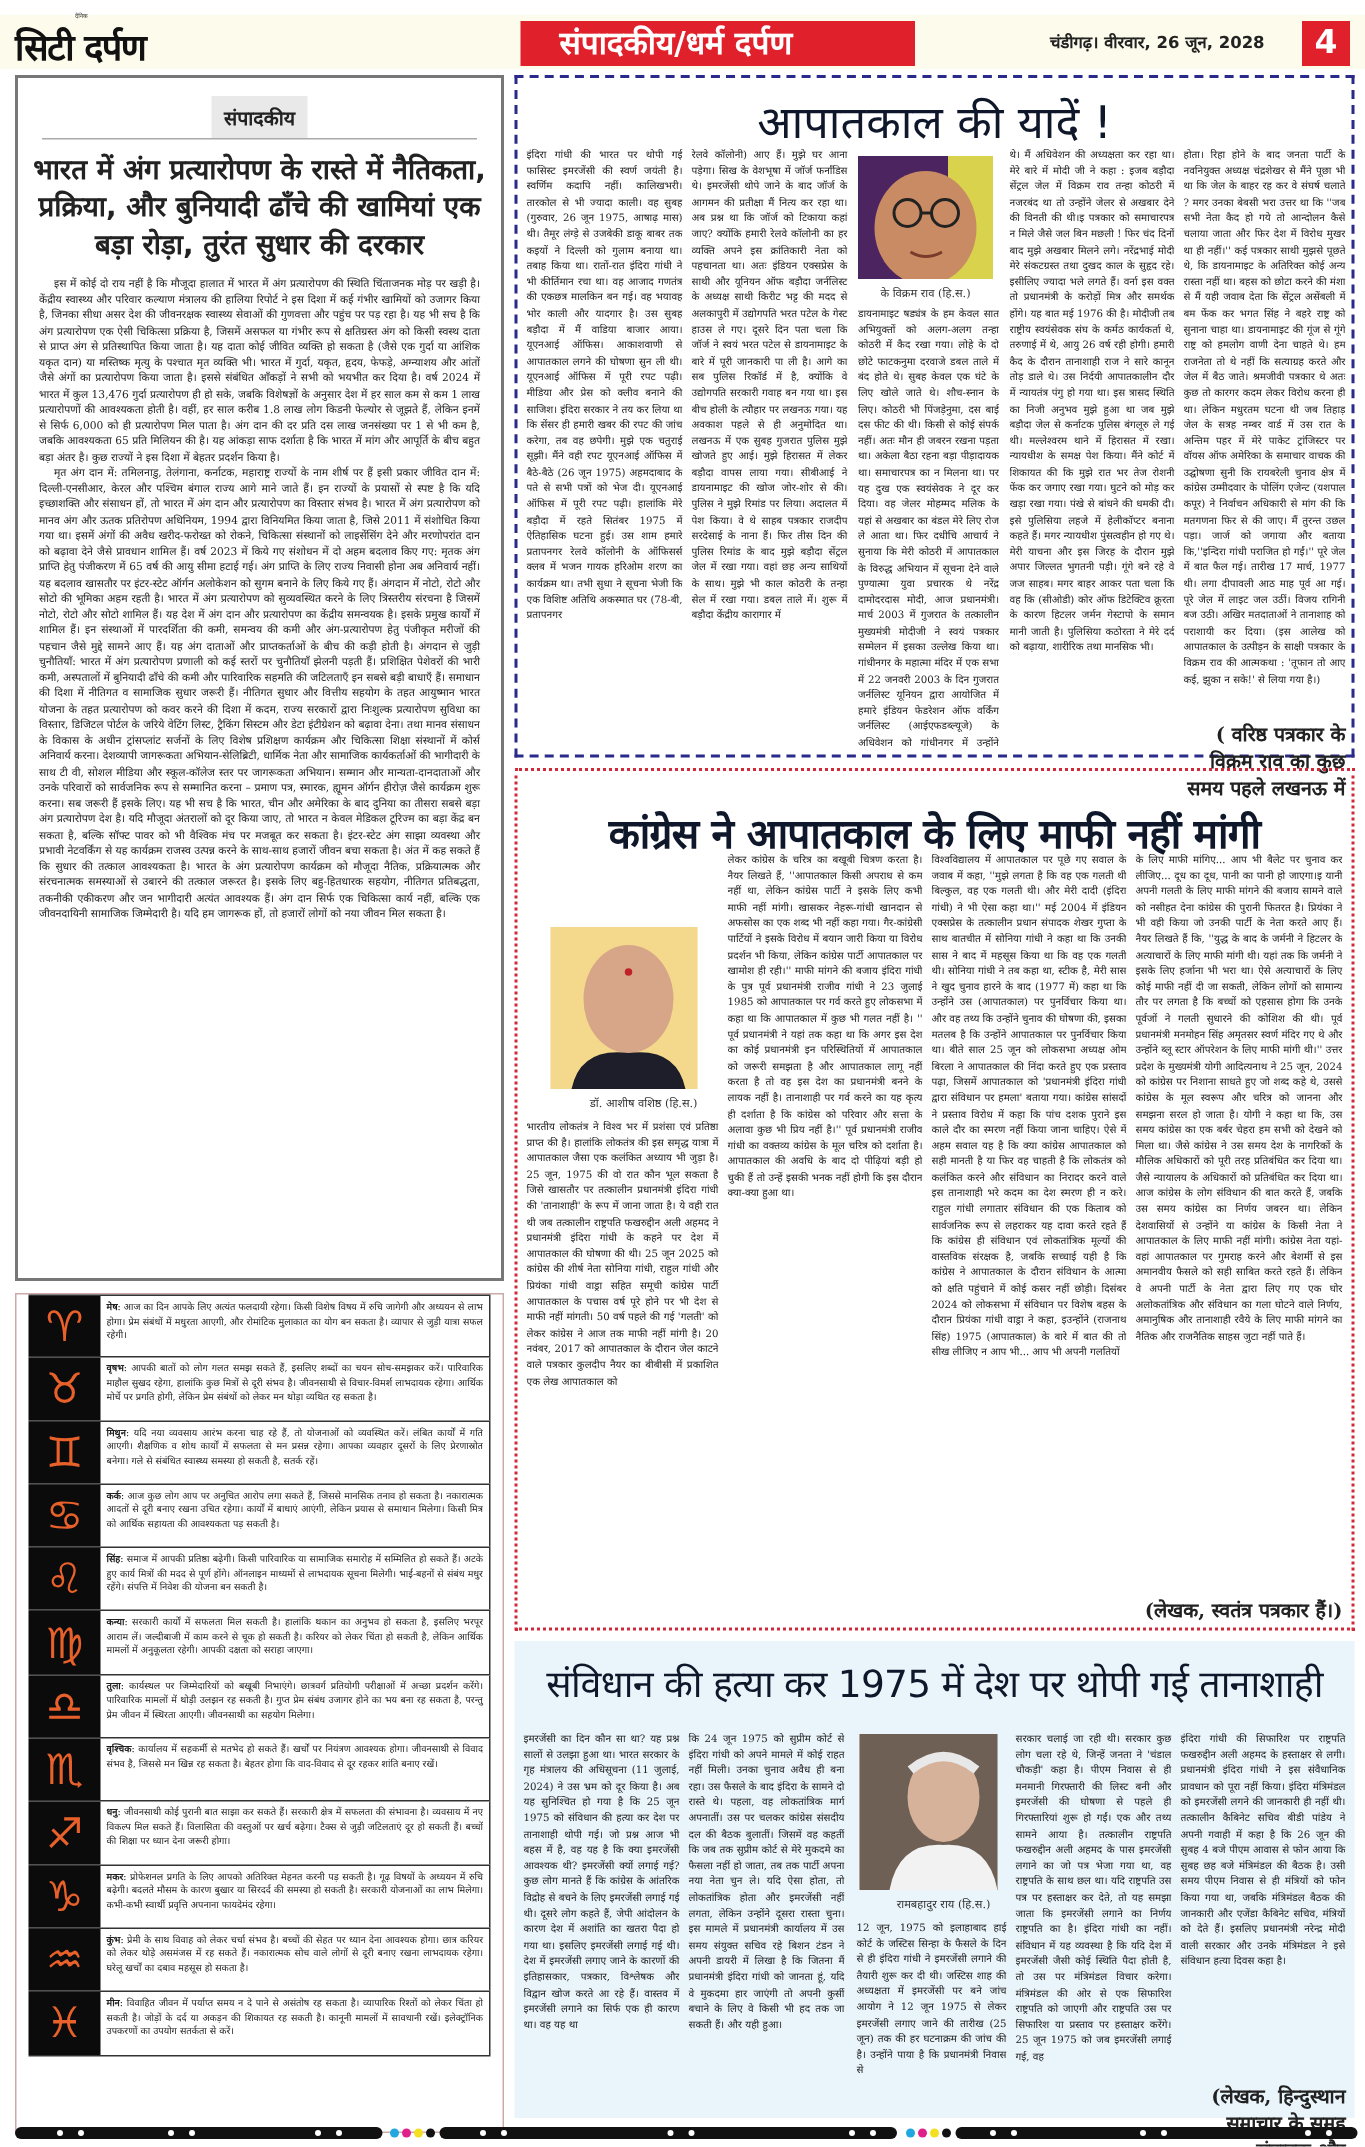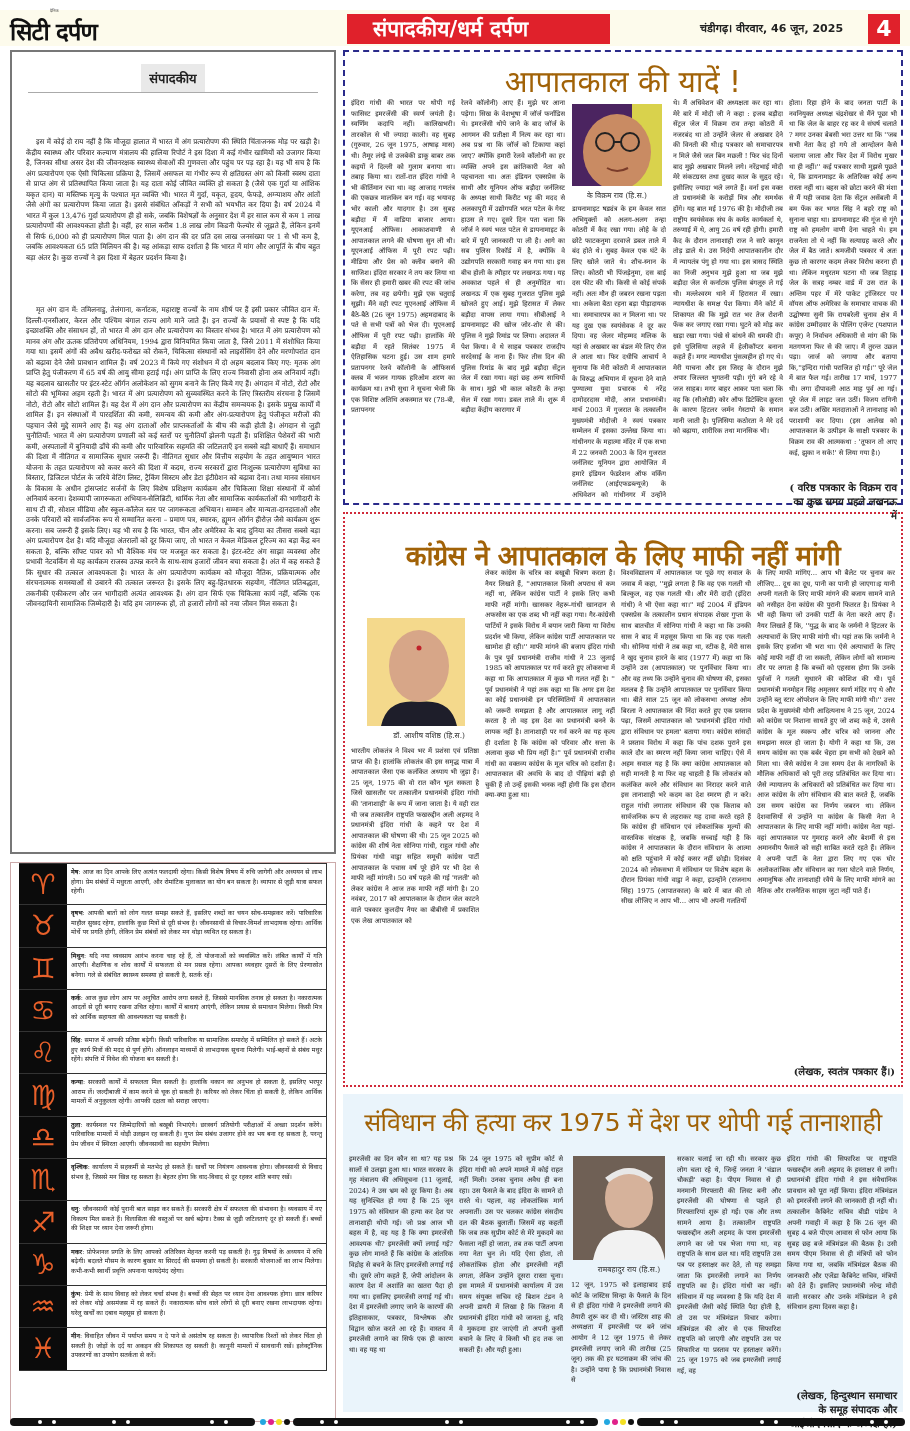--- a/index.html
+++ b/index.html
@@ -12,62 +12,63 @@
   .section-banner { position: absolute; left: 347px; top: 14px; width: 263px; height: 30px; background: #e0212b; color: #fff; font-weight: bold; font-size: 21px; line-height: 30px; padding-left: 26px; }
   .dateline { position: absolute; left: 700px; top: 20px; font-size: 11px; font-weight: bold; color: #222; }
   .page-num { position: absolute; left: 868px; top: 14px; width: 32px; height: 30px; background: #e0212b; color: #fff; font-weight: bold; font-size: 22px; line-height: 30px; text-align: center; }
 
   
   .editorial { position: absolute; left: 10px; top: 50px; width: 326px; height: 804px; border: 2px solid #777; background: #fff; }
   .ed-label { margin: 12px auto 0; width: 64px; text-align: center; background: #e9e9e9; font-weight: bold; font-size: 13px; padding: 5px 0; }
   .ed-rule { height: 1px; background: #aaa; margin: 0 16px; }
   .ed-title { font-family: "DejaVu Sans", sans-serif; font-size: 18.5px; line-height: 25px; text-align: center; color: #222; padding: 8px 10px 6px; font-weight: bold; }
   .ed-body { font-family: "DejaVu Serif", serif; font-size: 7.1px; line-height: 10.5px; text-align: justify; padding: 2px 14px; color: #222; }
-  .ed-body p { text-indent: 10px; margin-top: 42px; }
+  .ed-body p { text-indent: 10px; }
 
   
   .rashi { position: absolute; left: 10px; top: 862px; width: 326px; height: 560px; border: 1.5px solid #caa; background: #fff; }
   .rashi-head { margin: 10px 8px 6px; height: 28px; background: #e0212b; color: #fff; font-size: 17px; font-weight: bold; text-align: center; line-height: 28px; }
   .rashi-row { display: flex; margin: 0 8px; border-bottom: 1.5px solid #333; height: 42.3px; }
   .rashi-row:first-of-type { border-top: 1.5px solid #333; }
   .rashi-icon { width: 48px; background: #0b0b0b; display: flex; align-items: center; justify-content: center; color: #e8602a; font-size: 28px; flex-shrink: 0; }
   .rashi-text { flex: 1; font-family: "DejaVu Serif", serif; font-size: 6.3px; line-height: 9.5px; padding: 3px 4px; text-align: justify; border-right: 1.5px solid #333; }
   .rashi-text b { font-weight: bold; }
 
   
   .right { position: absolute; left: 343px; width: 560px; }
   .dashbox { border: 2px dashed #2a2a8a; }
   .dotbox { border: 2px dotted #d02a3a; }
-  .article-title { text-align: center; font-weight: bold; color: #a16207; }
+  .article-title { text-align: center; font-weight: bold; color: #0f172a; }
   .col { font-family: "DejaVu Serif", serif; font-size: 6.8px; line-height: 10.6px; text-align: justify; color: #222; position: absolute; }
   .caption { font-family: "DejaVu Serif", serif; font-size: 7.5px; text-align: center; color: #333; position: absolute; }
-  .byline { font-size: 10px; text-align: right; position: absolute; font-family: "DejaVu Serif", serif; }
+  .byline { font-size: 13px; text-align: right; position: absolute; font-family: "DejaVu Serif", serif; }
 
   
   .photo { position: absolute; overflow: hidden; }
 
   
   .footer-strip { position: absolute; left: 0; top: 1418px; width: 910px; height: 8px; }
   .strip-bar { position: absolute; top: 0; height: 8px; background: #111; border-radius: 4px; }
   .strip-dot { position: absolute; top: 2px; width: 4px; height: 4px; border-radius: 50%; background: #fff; }
   .cmyk { position: absolute; top: 1px; width: 6px; height: 6px; border-radius: 50%; }
 </style>
 </head>
 <body>
 
 <div class="masthead"></div>
 <div class="logo">सिटी दर्पण</div>
 <div class="logo-tag">दैनिक</div>
 <div class="section-banner">संपादकीय/धर्म दर्पण</div>
-<div class="dateline">चंडीगढ़। वीरवार, 46 जून, 2025</div>
+<div class="dateline">चंडीगढ़। वीरवार, 26 जून, 2028</div>
 <div class="page-num">4</div>
 
 <div class="editorial">
   <div class="ed-label">संपादकीय</div>
   <div class="ed-rule"></div>
+  <div class="ed-title">भारत में अंग प्रत्यारोपण के रास्ते में नैतिकता, प्रक्रिया, और बुनियादी ढाँचे की खामियां एक बड़ा रोड़ा, तुरंत सुधार की दरकार</div>
   <div class="ed-body">
     <p>इस में कोई दो राय नहीं है कि मौजूदा हालात में भारत में अंग प्रत्यारोपण की स्थिति चिंताजनक मोड़ पर खड़ी है। केंद्रीय स्वास्थ्य और परिवार कल्याण मंत्रालय की हालिया रिपोर्ट ने इस दिशा में कई गंभीर खामियों को उजागर किया है, जिनका सीधा असर देश की जीवनरक्षक स्वास्थ्य सेवाओं की गुणवत्ता और पहुंच पर पड़ रहा है। यह भी सच है कि अंग प्रत्यारोपण एक ऐसी चिकित्सा प्रक्रिया है, जिसमें असफल या गंभीर रूप से क्षतिग्रस्त अंग को किसी स्वस्थ दाता से प्राप्त अंग से प्रतिस्थापित किया जाता है। यह दाता कोई जीवित व्यक्ति हो सकता है (जैसे एक गुर्दा या आंशिक यकृत दान) या मस्तिष्क मृत्यु के पश्चात मृत व्यक्ति भी। भारत में गुर्दा, यकृत, हृदय, फेफड़े, अग्न्याशय और आंतों जैसे अंगों का प्रत्यारोपण किया जाता है। इससे संबंधित आँकड़ों ने सभी को भयभीत कर दिया है। वर्ष 2024 में भारत में कुल 13,476 गुर्दा प्रत्यारोपण ही हो सके, जबकि विशेषज्ञों के अनुसार देश में हर साल कम से कम 1 लाख प्रत्यारोपणों की आवश्यकता होती है। वहीं, हर साल करीब 1.8 लाख लोग किडनी फेल्योर से जूझते हैं, लेकिन इनमें से सिर्फ 6,000 को ही प्रत्यारोपण मिल पाता है। अंग दान की दर प्रति दस लाख जनसंख्या पर 1 से भी कम है, जबकि आवश्यकता 65 प्रति मिलियन की है। यह आंकड़ा साफ दर्शाता है कि भारत में मांग और आपूर्ति के बीच बहुत बड़ा अंतर है। कुछ राज्यों ने इस दिशा में बेहतर प्रदर्शन किया है।</p>
     <p>मृत अंग दान में: तमिलनाडु, तेलंगाना, कर्नाटक, महाराष्ट्र राज्यों के नाम शीर्ष पर हैं इसी प्रकार जीवित दान में: दिल्ली-एनसीआर, केरल और पश्चिम बंगाल राज्य आगे माने जाते हैं। इन राज्यों के प्रयासों से स्पष्ट है कि यदि इच्छाशक्ति और संसाधन हों, तो भारत में अंग दान और प्रत्यारोपण का विस्तार संभव है। भारत में अंग प्रत्यारोपण को मानव अंग और ऊतक प्रतिरोपण अधिनियम, 1994 द्वारा विनियमित किया जाता है, जिसे 2011 में संशोधित किया गया था। इसमें अंगों की अवैध खरीद-फरोख्त को रोकने, चिकित्सा संस्थानों को लाइसेंसिंग देने और मरणोपरांत दान को बढ़ावा देने जैसे प्रावधान शामिल हैं। वर्ष 2023 में किये गए संशोधन में दो अहम बदलाव किए गए: मृतक अंग प्राप्ति हेतु पंजीकरण में 65 वर्ष की आयु सीमा हटाई गई। अंग प्राप्ति के लिए राज्य निवासी होना अब अनिवार्य नहीं। यह बदलाव खासतौर पर इंटर-स्टेट ऑर्गन अलोकेशन को सुगम बनाने के लिए किये गए हैं। अंगदान में नोटो, रोटो और सोटो की भूमिका अहम रहती है। भारत में अंग प्रत्यारोपण को सुव्यवस्थित करने के लिए त्रिस्तरीय संरचना है जिसमें नोटो, रोटो और सोटो शामिल हैं। यह देश में अंग दान और प्रत्यारोपण का केंद्रीय समन्वयक है। इसके प्रमुख कार्यों में शामिल हैं। इन संस्थाओं में पारदर्शिता की कमी, समन्वय की कमी और अंग-प्रत्यारोपण हेतु पंजीकृत मरीजों की पहचान जैसे मुद्दे सामने आए हैं। यह अंग दाताओं और प्राप्तकर्ताओं के बीच की कड़ी होती है। अंगदान से जुड़ी चुनौतियाँ: भारत में अंग प्रत्यारोपण प्रणाली को कई स्तरों पर चुनौतियाँ झेलनी पड़ती हैं। प्रशिक्षित पेशेवरों की भारी कमी, अस्पतालों में बुनियादी ढाँचे की कमी और पारिवारिक सहमति की जटिलताएँ इन सबसे बड़ी बाधाएँ हैं। समाधान की दिशा में नीतिगत व सामाजिक सुधार जरूरी हैं। नीतिगत सुधार और वित्तीय सहयोग के तहत आयुष्मान भारत योजना के तहत प्रत्यारोपण को कवर करने की दिशा में कदम, राज्य सरकारों द्वारा निःशुल्क प्रत्यारोपण सुविधा का विस्तार, डिजिटल पोर्टल के जरिये वेटिंग लिस्ट, ट्रैकिंग सिस्टम और डेटा इंटीग्रेशन को बढ़ावा देना। तथा मानव संसाधन के विकास के अधीन ट्रांसप्लांट सर्जनों के लिए विशेष प्रशिक्षण कार्यक्रम और चिकित्सा शिक्षा संस्थानों में कोर्स अनिवार्य करना। देशव्यापी जागरूकता अभियान-सेलिब्रिटी, धार्मिक नेता और सामाजिक कार्यकर्ताओं की भागीदारी के साथ टी वी, सोशल मीडिया और स्कूल-कॉलेज स्तर पर जागरूकता अभियान। सम्मान और मान्यता-दानदाताओं और उनके परिवारों को सार्वजनिक रूप से सम्मानित करना – प्रमाण पत्र, स्मारक, ह्यूमन ऑर्गन हीरोज़ जैसे कार्यक्रम शुरू करना। सब जरूरी हैं इसके लिए। यह भी सच है कि भारत, चीन और अमेरिका के बाद दुनिया का तीसरा सबसे बड़ा अंग प्रत्यारोपण देश है। यदि मौजूदा अंतरालों को दूर किया जाए, तो भारत न केवल मेडिकल टूरिज्म का बड़ा केंद्र बन सकता है, बल्कि सॉफ्ट पावर को भी वैश्विक मंच पर मजबूत कर सकता है। इंटर-स्टेट अंग साझा व्यवस्था और प्रभावी नेटवर्किंग से यह कार्यक्रम राजस्व उत्पन्न करने के साथ-साथ हजारों जीवन बचा सकता है। अंत में कह सकते हैं कि सुधार की तत्काल आवश्यकता है। भारत के अंग प्रत्यारोपण कार्यक्रम को मौजूदा नैतिक, प्रक्रियात्मक और संरचनात्मक समस्याओं से उबारने की तत्काल जरूरत है। इसके लिए बहु-हितधारक सहयोग, नीतिगत प्रतिबद्धता, तकनीकी एकीकरण और जन भागीदारी अत्यंत आवश्यक हैं। अंग दान सिर्फ एक चिकित्सा कार्य नहीं, बल्कि एक जीवनदायिनी सामाजिक जिम्मेदारी है। यदि हम जागरूक हों, तो हजारों लोगों को नया जीवन मिल सकता है।</p>
   </div>
 </div>
 
 <div class="rashi">
   <div id="rashi-rows">
       <div class="rashi-row">
         <div class="rashi-icon">♈</div>

